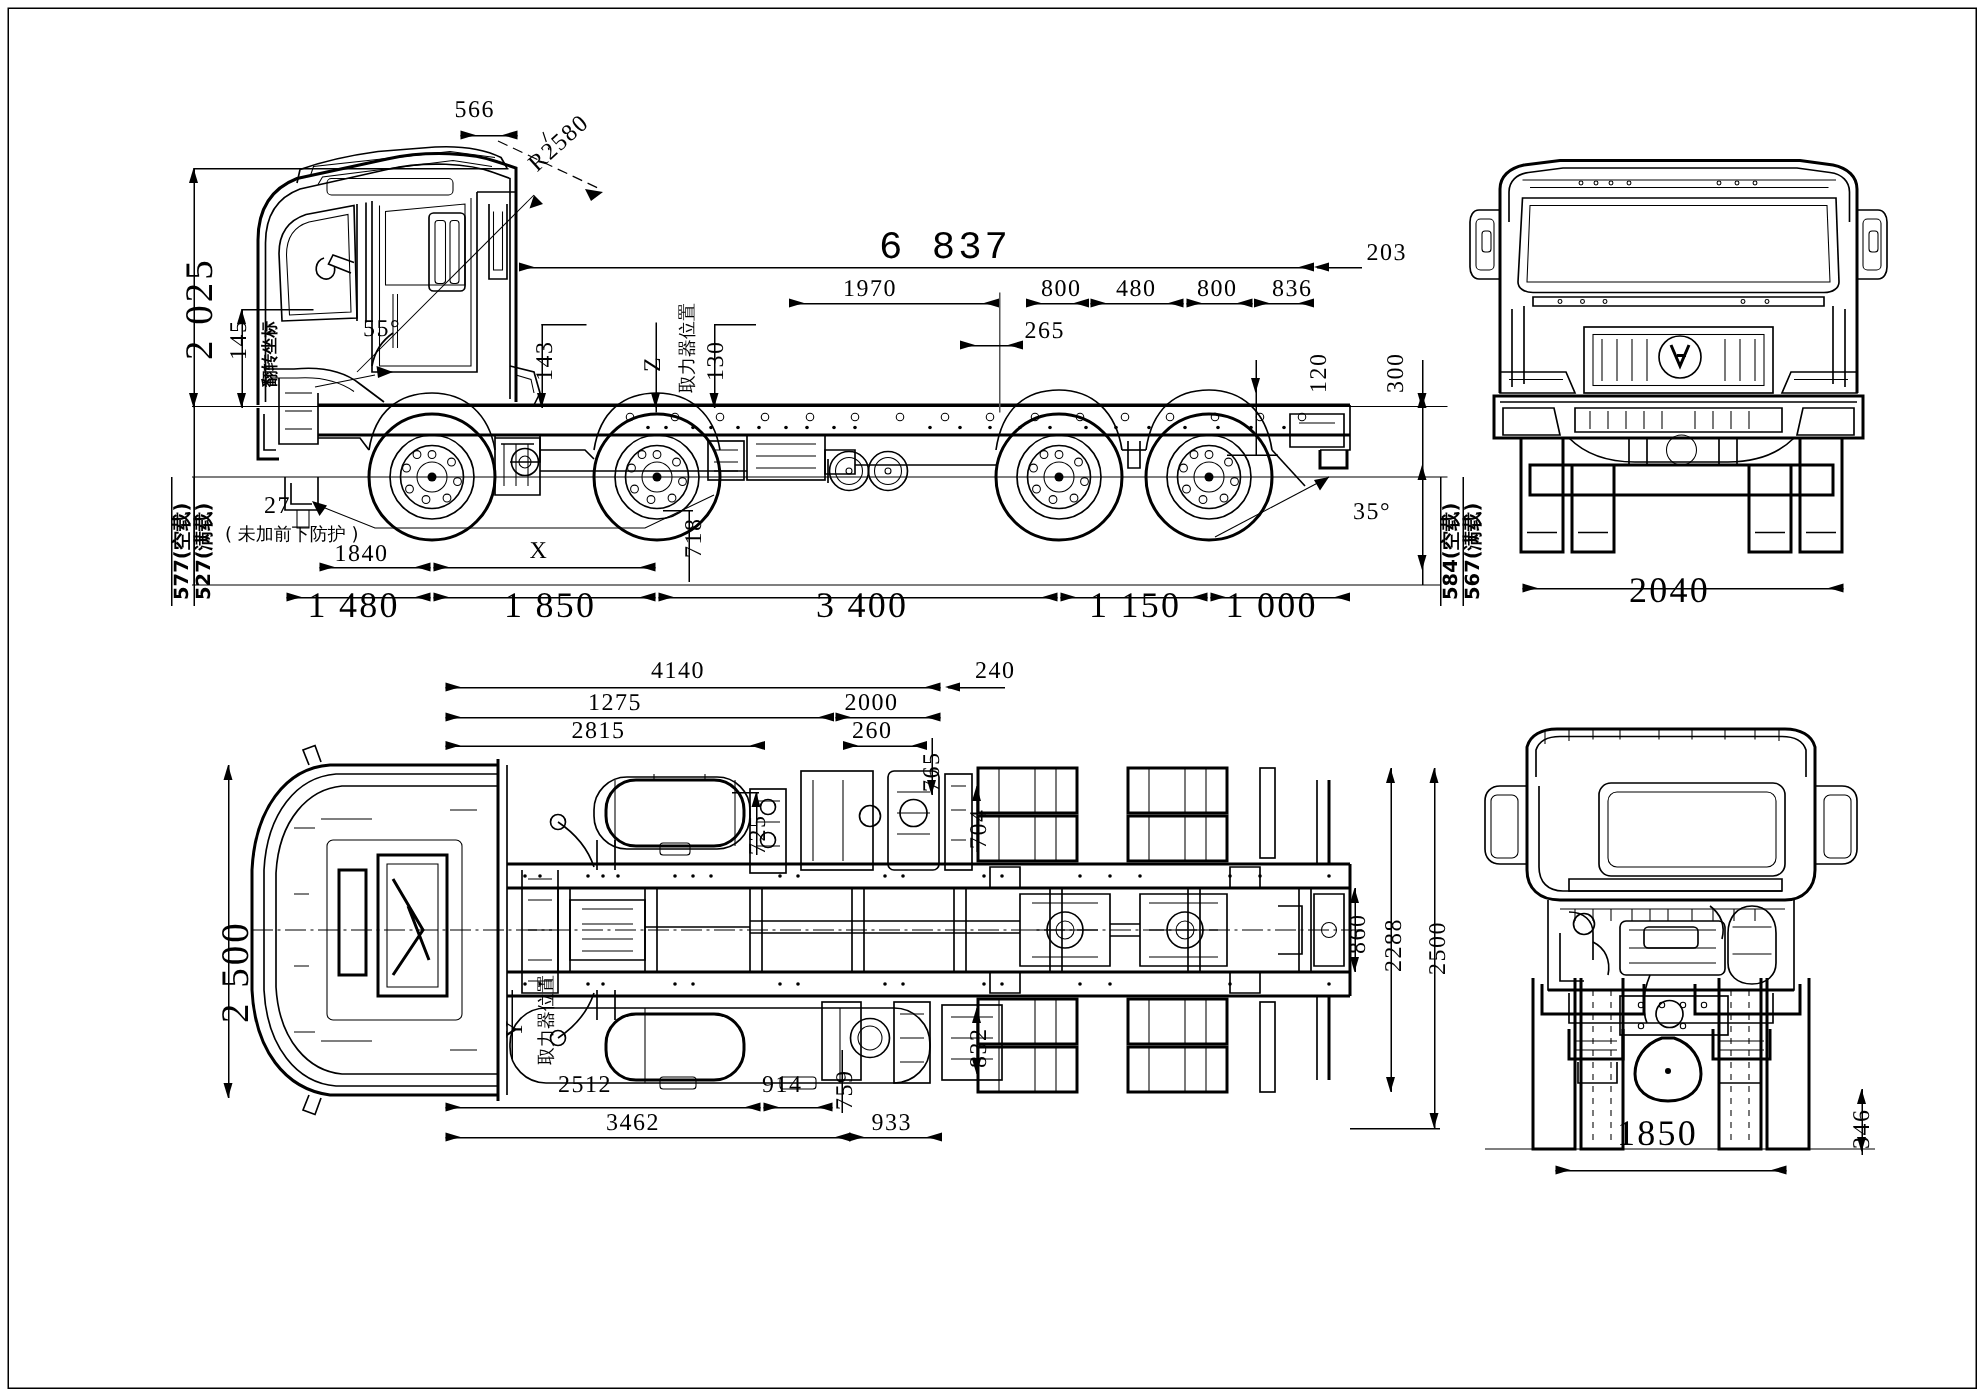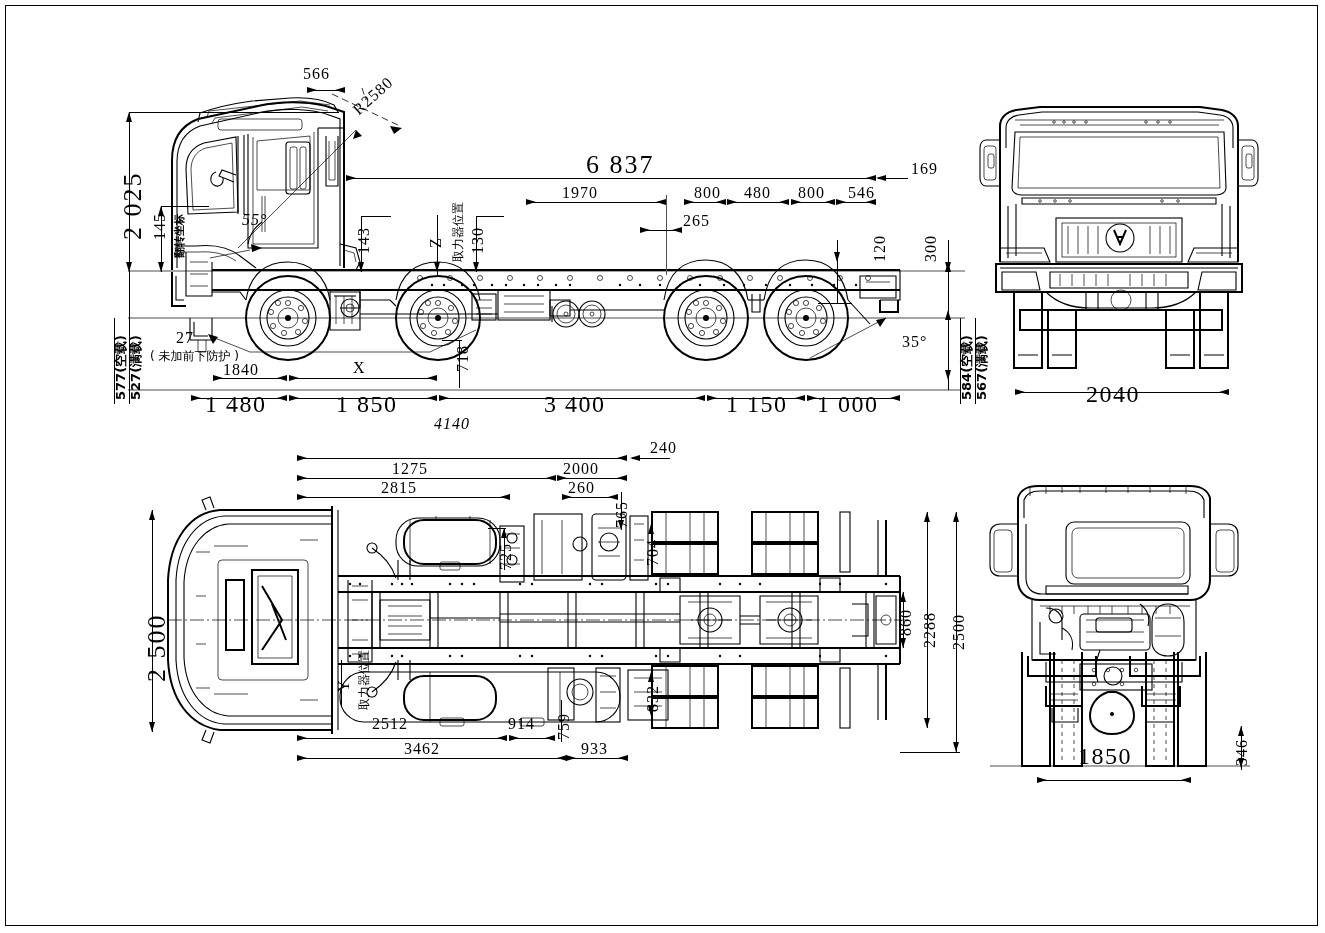--- a/index.html
+++ b/index.html
@@ -309,26 +309,26 @@
   <div class="dim m rot" style="left:152px;top:240px;">145</div>
   <div class="cn rot" style="position:absolute;left:172px;top:258px;">翻转坐标</div>
 
   <div class="hline" style="left:307px;top:90px;width:38px;"></div>
   <div class="arrR" style="left:307px;top:86.5px;"></div>
   <div class="arrL" style="left:335px;top:86.5px;"></div>
   <div class="dim m" style="left:303px;top:66px;">566</div>
 
   <div class="dim m" style="left:350px;top:106px;transform:rotate(-42deg);transform-origin:0 0;">R2580</div>
 
-  <div class="dim m" style="left:242px;top:212px;font-style:italic;">55°</div>
+  <div class="dim m" style="left:242px;top:212px;">55°</div>
 
   <div class="hline" style="left:346px;top:178px;width:530px;"></div>
   <div class="arrR" style="left:346px;top:174.5px;"></div>
   <div class="arrL" style="left:866px;top:174.5px;"></div>
-  <div class="dim xl" style="left:586px;top:152px;">6 837</div>
+  <div class="dim xl" style="left:586px;top:152px;font-family:Liberation Mono, monospace;">6 837</div>
 
   <div class="vline" style="left:361px;top:216px;height:56px;"></div>
   <div class="arrD" style="left:357.5px;top:262px;"></div>
   <div class="hline" style="left:361px;top:216px;width:30px;"></div>
   <div class="dim m rot" style="left:356px;top:254px;">143</div>
 
   <div class="vline" style="left:437px;top:215px;height:60px;"></div>
   <div class="arrD" style="left:433.5px;top:262px;"></div>
   <div class="dim m rot" style="left:428px;top:248px;">Z</div>
   <div class="cn13 rot" style="position:absolute;left:450px;top:262px;">取力器位置</div>
@@ -360,25 +360,25 @@
   <div class="dim m" style="left:744px;top:185px;">480</div>
 
   <div class="hline" style="left:791px;top:202px;width:44px;"></div>
   <div class="arrR" style="left:791px;top:198.5px;"></div>
   <div class="arrL" style="left:825px;top:198.5px;"></div>
   <div class="dim m" style="left:798px;top:185px;">800</div>
 
   <div class="hline" style="left:836px;top:202px;width:40px;"></div>
   <div class="arrR" style="left:836px;top:198.5px;"></div>
   <div class="arrL" style="left:866px;top:198.5px;"></div>
-  <div class="dim m" style="left:848px;top:185px;">546</div>
+  <div class="dim m" style="left:848px;top:185px;">836</div>
 
   <div class="hline" style="left:878px;top:178px;width:30px;"></div>
   <div class="arrL" style="left:876px;top:174.5px;"></div>
-  <div class="dim m" style="left:911px;top:161px;">169</div>
+  <div class="dim m" style="left:911px;top:161px;">203</div>
 
   <div class="vline" style="left:837px;top:240px;height:64px;"></div>
   <div class="arrD" style="left:833.5px;top:252px;"></div>
   <div class="hline" style="left:818px;top:303px;width:34px;"></div>
   <div class="dim m rot" style="left:872px;top:262px;">120</div>
 
   <div class="vline" style="left:948px;top:240px;height:150px;"></div>
   <div class="arrD" style="left:944.5px;top:262px;"></div>
   <div class="arrU" style="left:944.5px;top:262px;"></div>
   <div class="arrU" style="left:944.5px;top:310px;"></div>
@@ -775,21 +775,21 @@
   </svg>
 
   <div class="vline" style="left:152px;top:510px;height:222px;"></div>
   <div class="arrU" style="left:148.5px;top:510px;"></div>
   <div class="arrD" style="left:148.5px;top:722px;"></div>
   <div class="dim xl rot" style="left:144px;top:682px;">2 500</div>
 
   <div class="hline" style="left:297px;top:458px;width:330px;"></div>
   <div class="arrR" style="left:297px;top:454.5px;"></div>
   <div class="arrL" style="left:617px;top:454.5px;"></div>
-  <div class="dim m" style="left:434px;top:416px;font-style:italic;">4140</div>
+  <div class="dim m" style="left:434px;top:440px;">4140</div>
 
   <div class="hline" style="left:297px;top:478px;width:259px;"></div>
   <div class="arrR" style="left:297px;top:474.5px;"></div>
   <div class="arrL" style="left:546px;top:474.5px;"></div>
   <div class="dim m" style="left:392px;top:461px;">1275</div>
 
   <div class="hline" style="left:297px;top:497px;width:213px;"></div>
   <div class="arrR" style="left:297px;top:493.5px;"></div>
   <div class="arrL" style="left:500px;top:493.5px;"></div>
   <div class="dim m" style="left:381px;top:480px;">2815</div>

